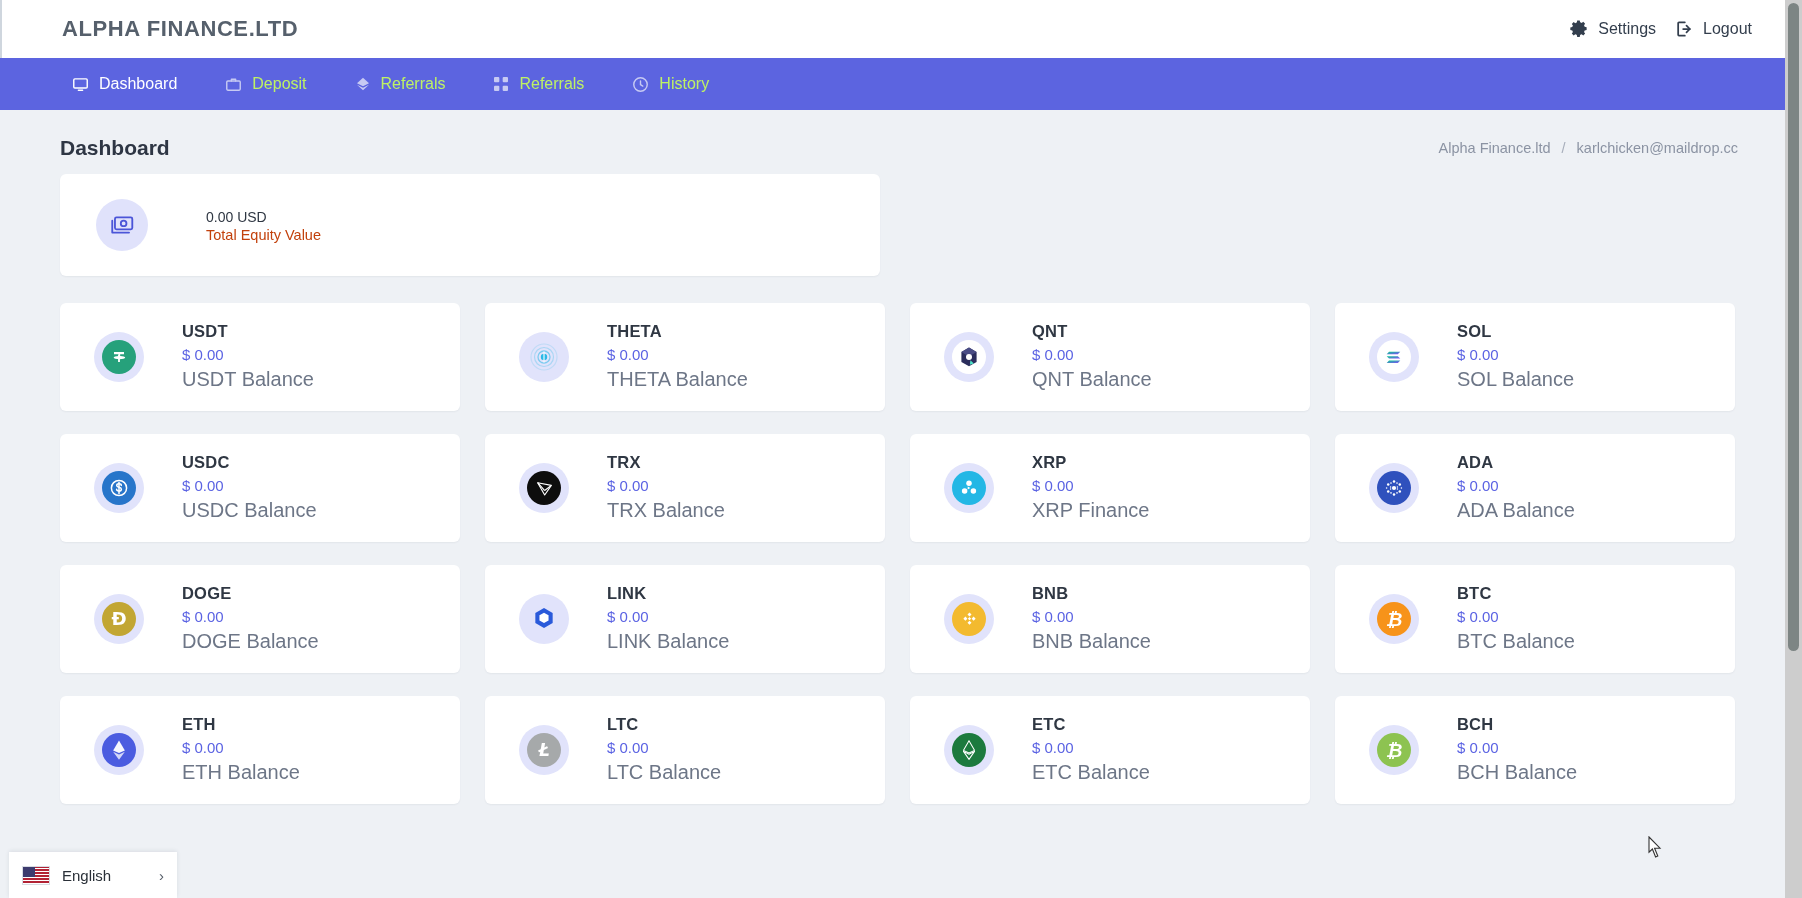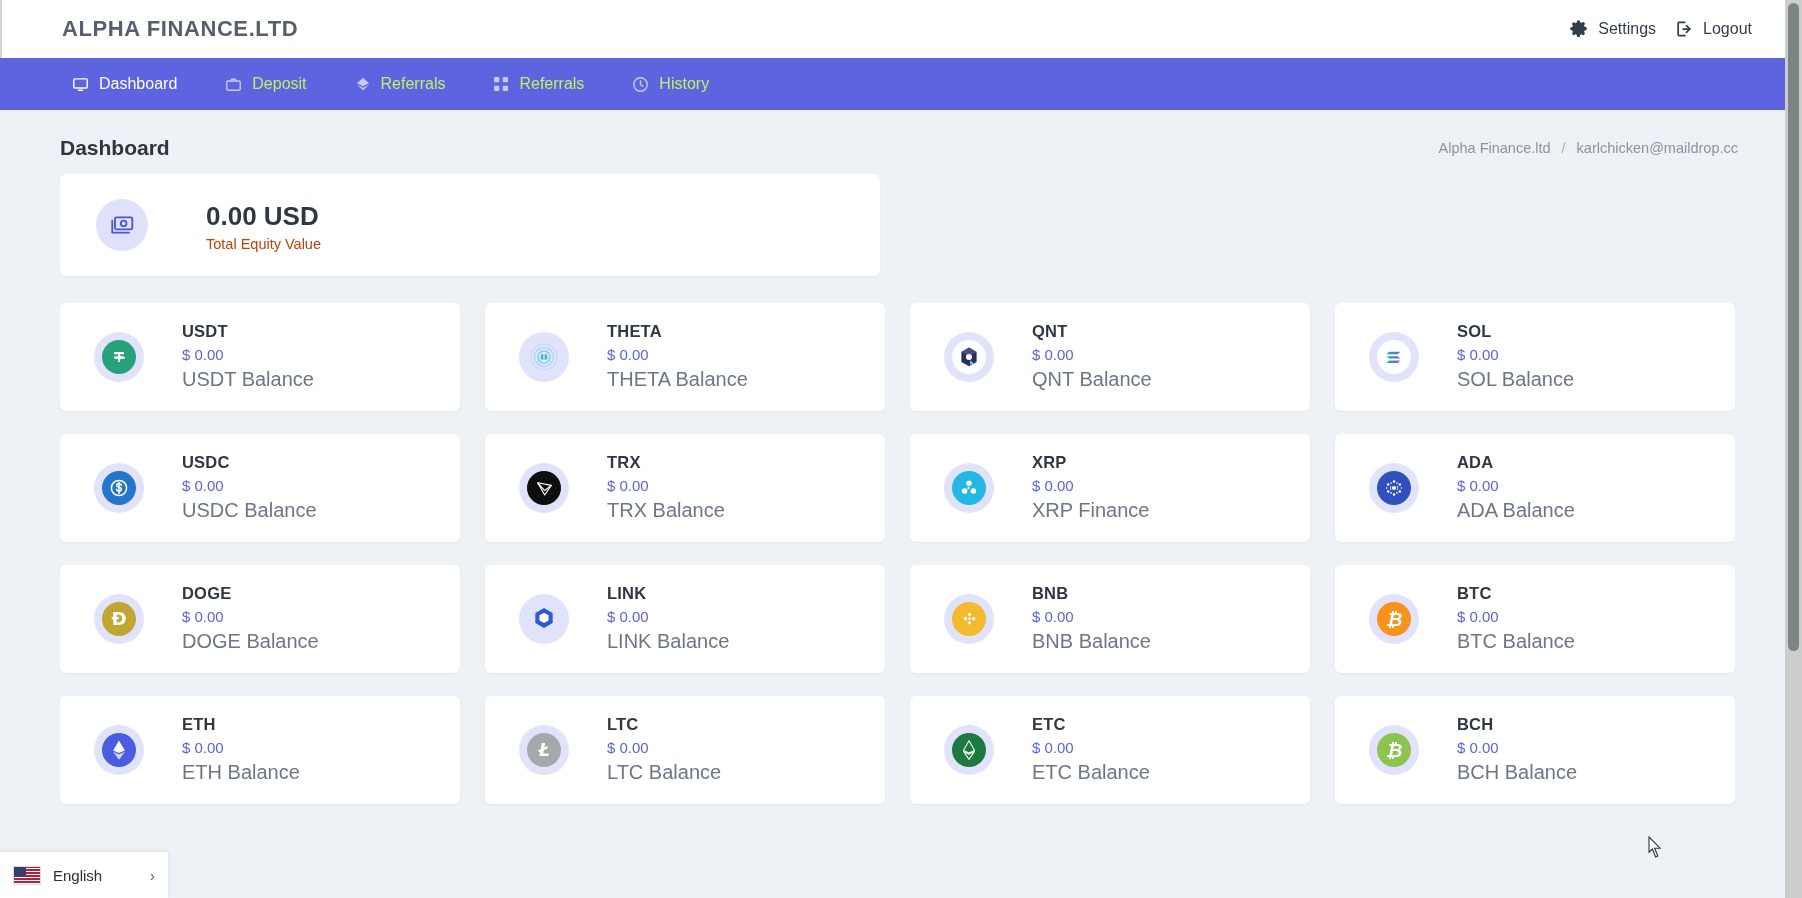--- a/index.html
+++ b/index.html
@@ -64,21 +64,21 @@
     width: 820px; height: 102px;
     display: flex; align-items: center;
     padding-left: 36px; gap: 58px;
     margin-bottom: 27px;
   }
   .equity-icon-wrap {
     width: 52px; height: 52px; border-radius: 50%;
     background: #e0e2fb; display: flex; align-items: center; justify-content: center;
     flex: 0 0 52px;
   }
-  .equity-amount { font-size: 26px; font-weight: bold; color: #2f3743; line-height: 1.45; }
+  .equity-amount { font-size: 14px; font-weight: normal; color: #2f3743; line-height: 1.45; }
   .equity-label { font-size: 14.5px; color: #c2410c; }
 
   .coin-grid {
     display: grid;
     grid-template-columns: repeat(4, 400px);
     column-gap: 25px;
     row-gap: 23px;
   }
   .coin-card {
     height: 108px; display: flex; align-items: center;
@@ -97,21 +97,21 @@
   
   .glyph {
     width: 34px; height: 34px; border-radius: 50%;
     display: flex; align-items: center; justify-content: center;
     font-family: "DejaVu Sans", sans-serif;
     font-weight: bold; color: #fff; font-size: 19px; line-height: 1;
   }
 
   
   .lang-select {
-    position: absolute; left: 0; bottom: 0;
+    position: absolute; left: 9px; bottom: 0;
     width: 168px; height: 46px; background: #fff;
     display: flex; align-items: center; gap: 12px;
     padding: 0 13px;
     box-shadow: 0 -1px 4px rgba(40,50,70,.10);
     cursor: pointer;
   }
   .flag {
     width: 28px; height: 19px; position: relative; overflow: hidden;
     background: #ffffff; flex: 0 0 28px;
     border: 1px solid #d8dce3;

